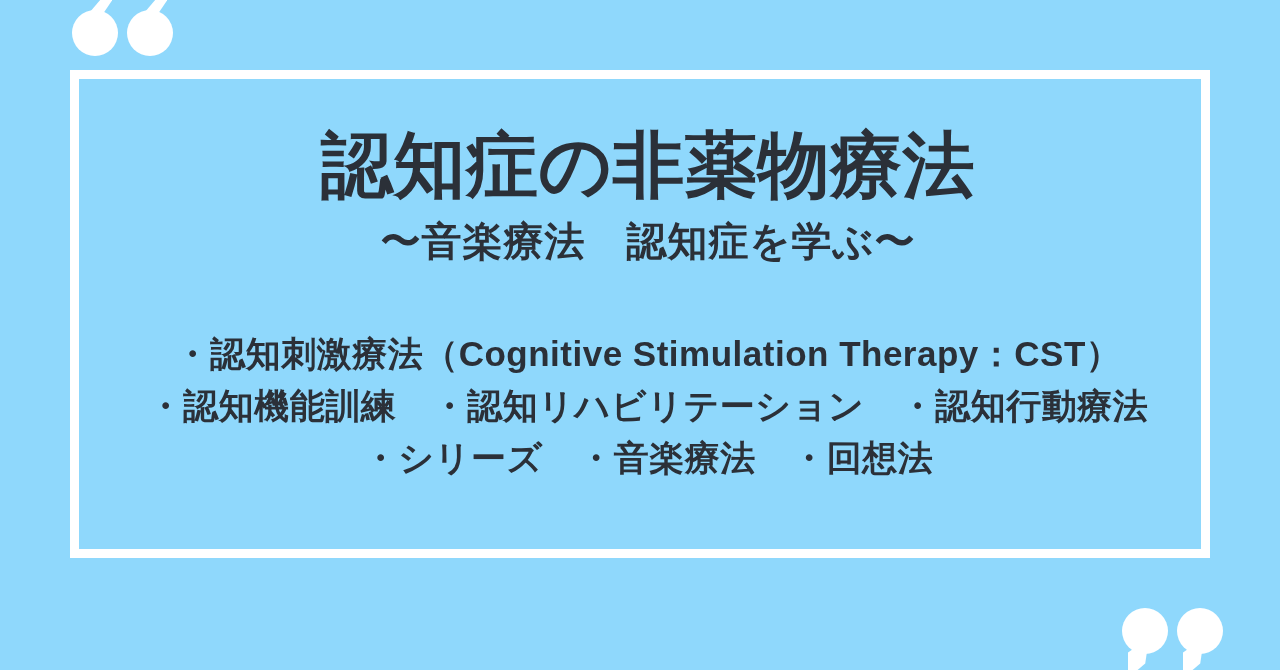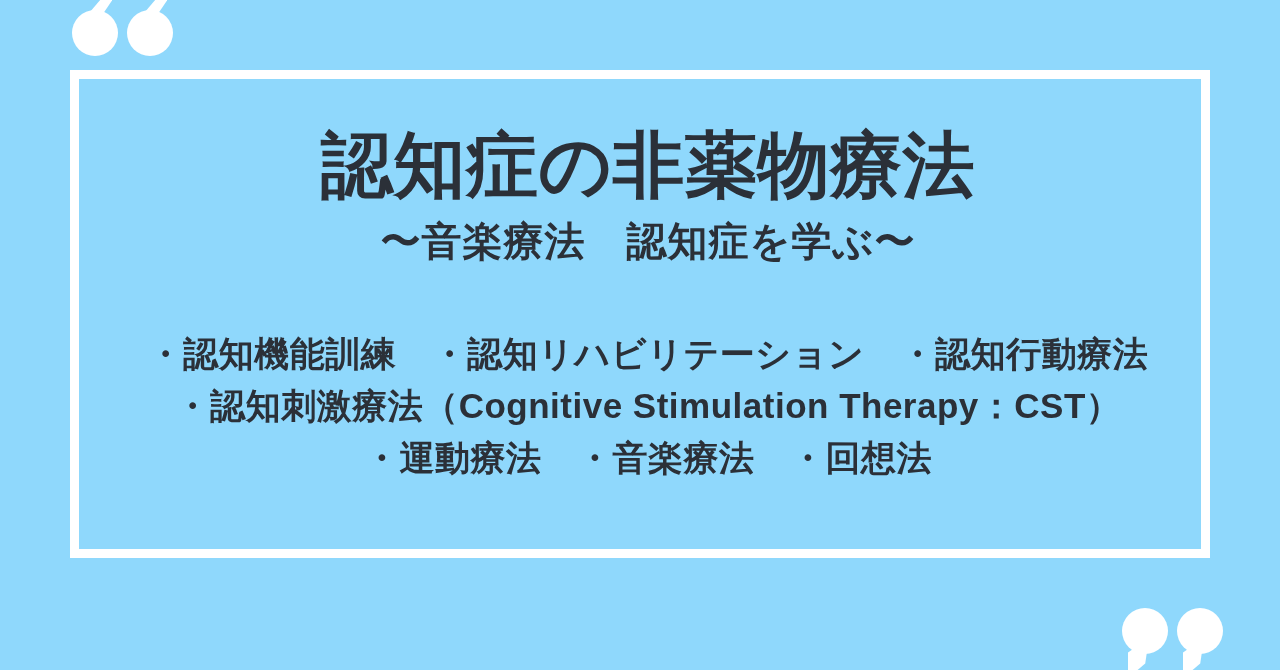--- a/index.html
+++ b/index.html
@@ -153,23 +153,23 @@
   </div>
 
   <div id="frame"></div>
 
   <div id="content">
     <div id="title">認知症の非薬物療法</div>
 
     <div id="subtitle">〜音楽療法　認知症を学ぶ〜</div>
 
     <div id="therapy-list">
+      <div class="therapy-line">・認知刺激療法（Cognitive Stimulation Therapy：CST）</div>
       <div class="therapy-line">・認知機能訓練　・認知リハビリテーション　・認知行動療法</div>
-      <div class="therapy-line">・認知刺激療法（Cognitive Stimulation Therapy：CST）</div>
-      <div class="therapy-line">・運動療法　・音楽療法　・回想法</div>
+      <div class="therapy-line">・シリーズ　・音楽療法　・回想法</div>
     </div>
   </div>
 
   <div class="quote-group quote-close">
     <div class="quote-glyph g1">
       <div class="tail"></div>
       <div class="ball"></div>
     </div>
     <div class="quote-glyph g2">
       <div class="tail"></div>

